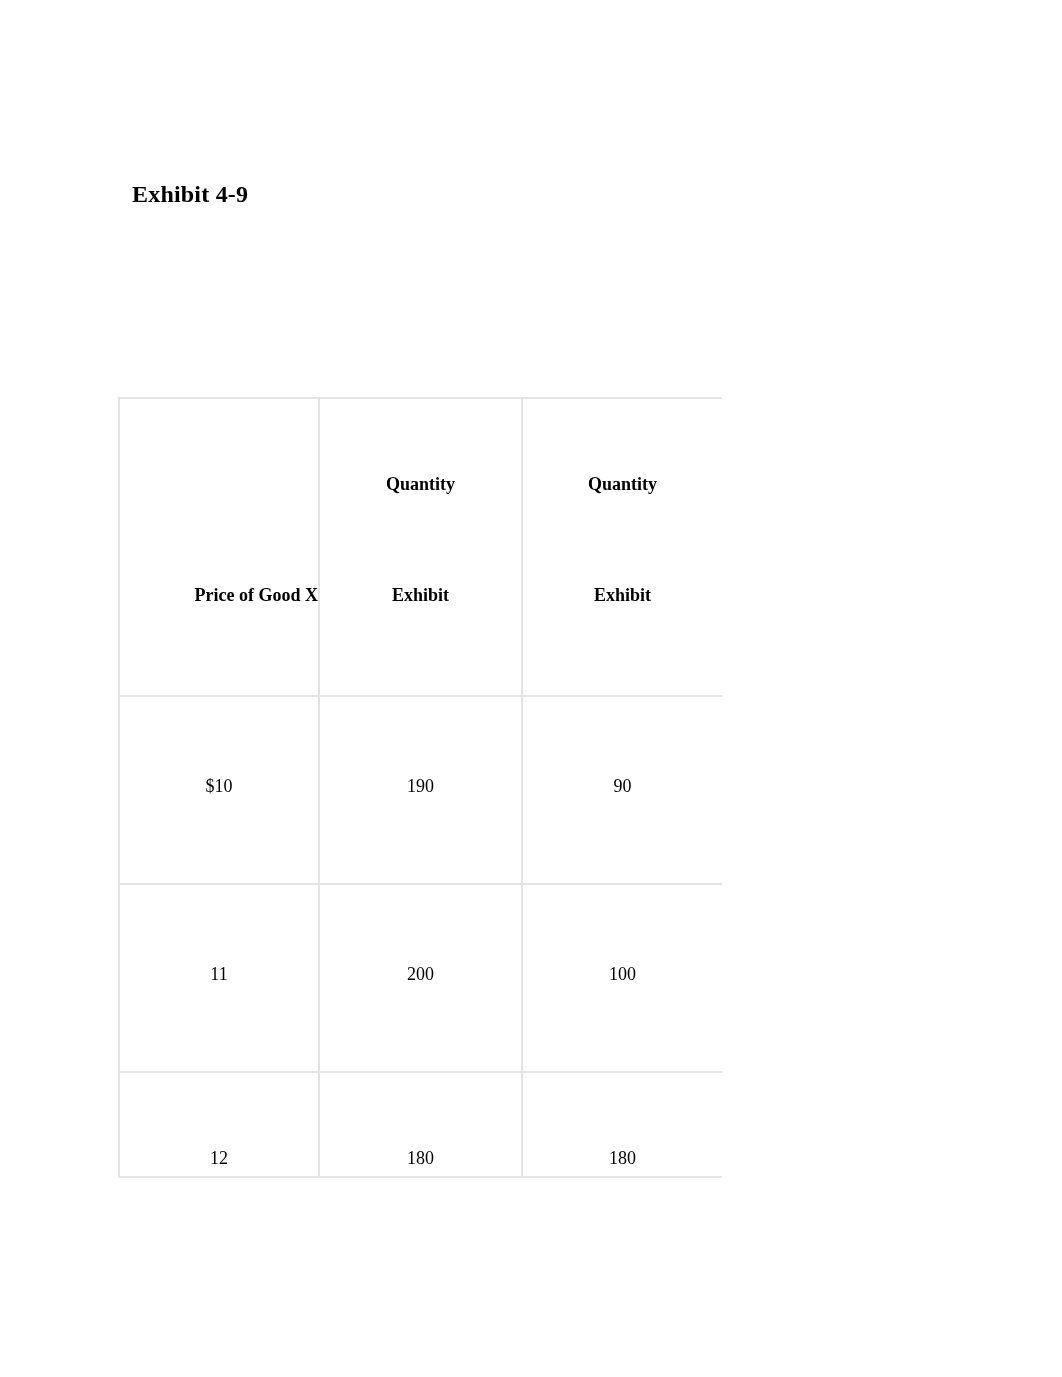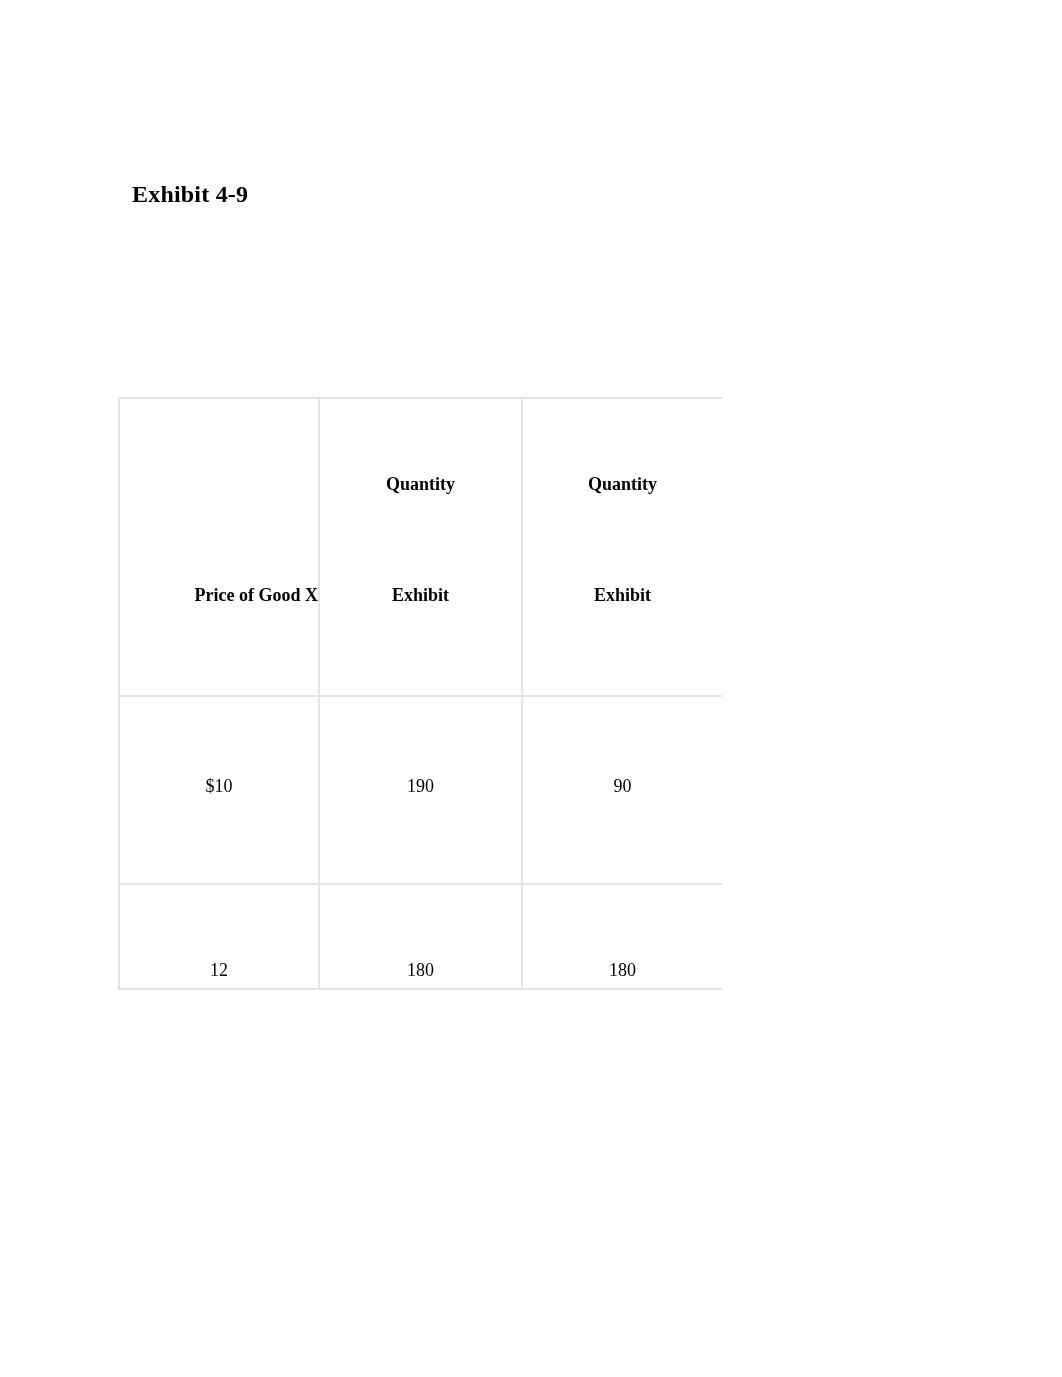--- a/index.html
+++ b/index.html
@@ -175,20 +175,31 @@
           <td>
             <div class="cell-val">$10</div>
           </td>
           <td>
             <div class="cell-val">190</div>
           </td>
           <td>
             <div class="cell-val">90</div>
           </td>
         </tr>
+        <tr class="data-row">
+          <td>
+            <div class="cell-val">11</div>
+          </td>
+          <td>
+            <div class="cell-val">200</div>
+          </td>
+          <td>
+            <div class="cell-val">100</div>
+          </td>
+        </tr>
         <tr class="data-row data-row-last">
           <td>
             <div class="cell-val">12</div>
           </td>
           <td>
             <div class="cell-val">180</div>
           </td>
           <td>
             <div class="cell-val">180</div>
           </td>

